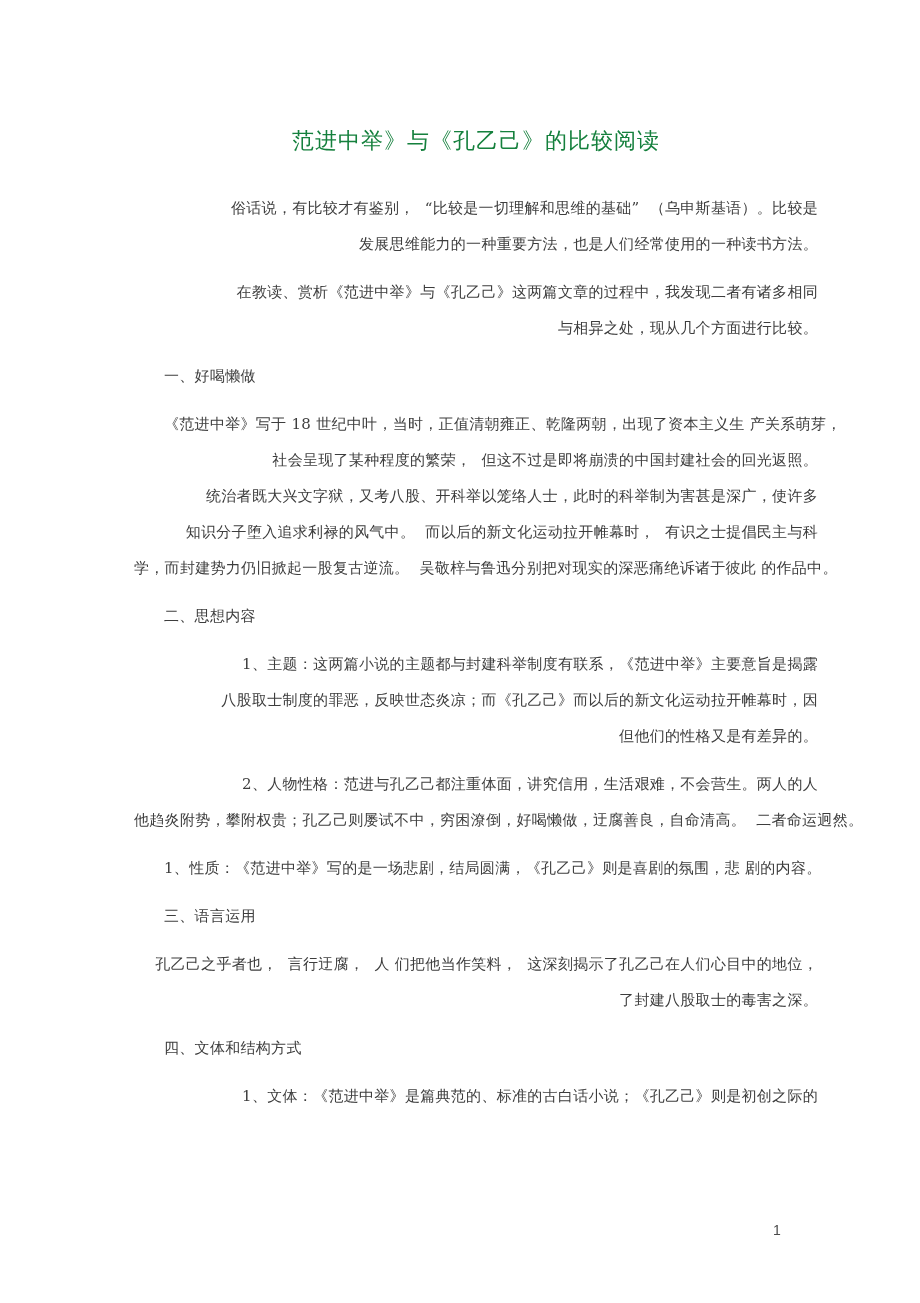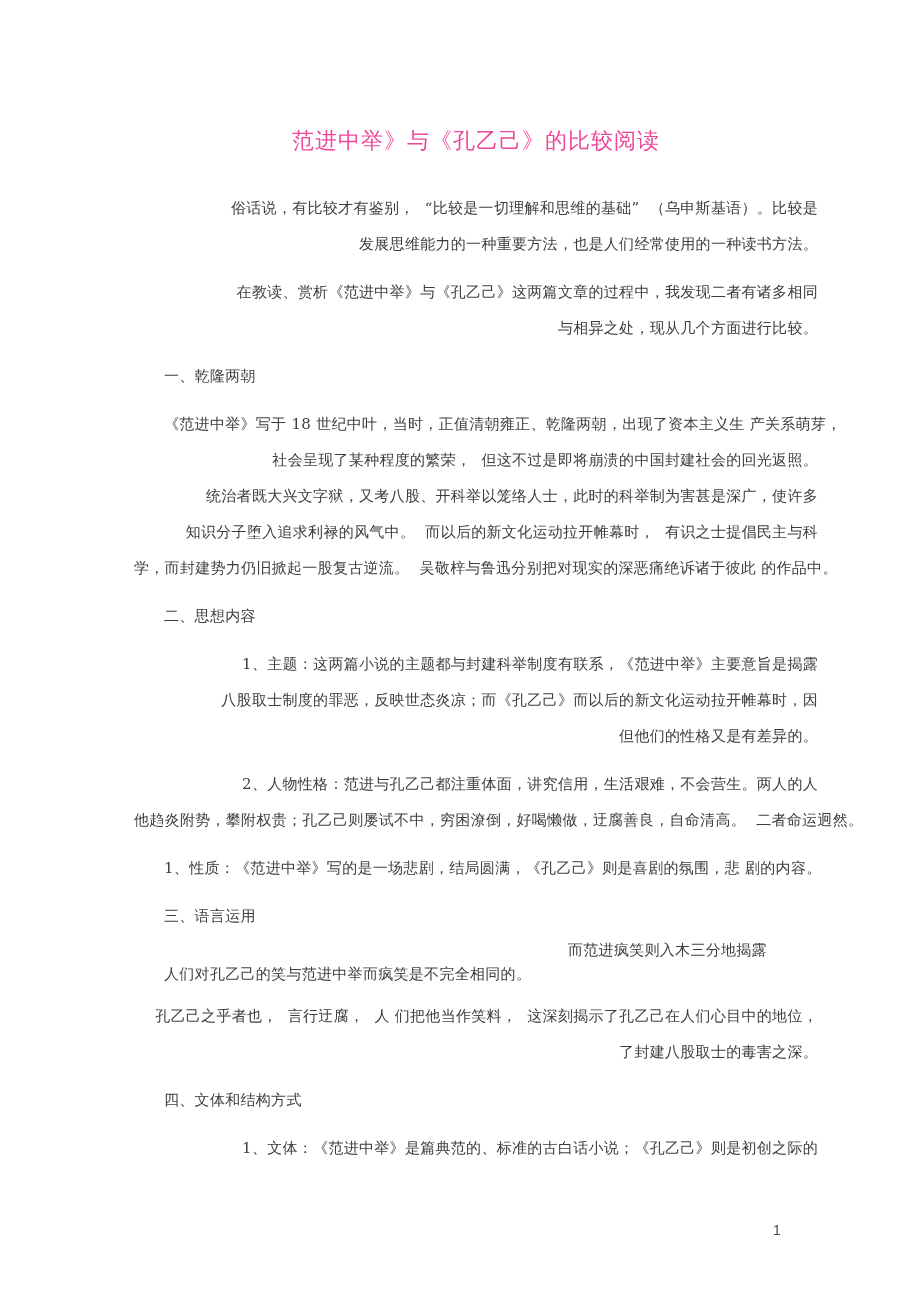--- a/index.html
+++ b/index.html
@@ -22,21 +22,21 @@
     top: 0;
     width: 684px;
   }
   .doc-title {
     margin: 126px 0 34px 0;
     font-size: 22px;
     font-weight: normal;
     line-height: 30px;
     text-align: center;
     letter-spacing: 1px;
-    color: #ec4899;
+    color: #15803d;
   }
   .para { margin-top: 12px; text-align: right; }
   .heading-block { margin-top: 12px; }
   .line {
     font-size: 15px;
     line-height: 36px;
     white-space: pre;
     letter-spacing: 0.3px;
   }
   .indent { padding-left: 30px; }
@@ -64,21 +64,21 @@
       <div class="line indent">俗话说，有比较才有鉴别，  “比较是一切理解和思维的基础”  （乌申斯基语）。比较是</div>
       <div class="line">发展思维能力的一种重要方法，也是人们经常使用的一种读书方法。</div>
     </div>
 
     <div class="para">
       <div class="line indent">在教读、赏析《范进中举》与《孔乙己》这两篇文章的过程中，我发现二者有诸多相同</div>
       <div class="line">与相异之处，现从几个方面进行比较。</div>
     </div>
 
     <div class="heading-block">
-      <div class="line indent">一、乾隆两朝</div>
+      <div class="line indent">一、好喝懒做</div>
     </div>
 
     <div class="para">
       <div class="line indent">《范进中举》写于 18 世纪中叶，当时，正值清朝雍正、乾隆两朝，出现了资本主义生 产关系萌芽，</div>
       <div class="line">社会呈现了某种程度的繁荣，  但这不过是即将崩溃的中国封建社会的回光返照。</div>
       <div class="line">统治者既大兴文字狱，又考八股、开科举以笼络人士，此时的科举制为害甚是深广，使许多</div>
       <div class="line">知识分子堕入追求利禄的风气中。  而以后的新文化运动拉开帷幕时，  有识之士提倡民主与科</div>
       <div class="line">学，而封建势力仍旧掀起一股复古逆流。  吴敬梓与鲁迅分别把对现实的深恶痛绝诉诸于彼此 的作品中。</div>
     </div>
 
@@ -98,24 +98,20 @@
     </div>
 
     <div class="para">
       <div class="line indent">1、性质：《范进中举》写的是一场悲剧，结局圆满，《孔乙己》则是喜剧的氛围，悲 剧的内容。</div>
     </div>
 
     <div class="heading-block">
       <div class="line indent">三、语言运用</div>
     </div>
 
-    <div class="special-block">
-      <div class="line tight offset-right">而范进疯笑则入木三分地揭露</div>
-      <div class="line tight indent">人们对孔乙己的笑与范进中举而疯笑是不完全相同的。</div>
-    </div>
 
     <div class="para">
       <div class="line">孔乙己之乎者也，  言行迂腐，  人 们把他当作笑料，  这深刻揭示了孔乙己在人们心目中的地位，</div>
       <div class="line">了封建八股取士的毒害之深。</div>
     </div>
 
     <div class="heading-block">
       <div class="line indent">四、文体和结构方式</div>
     </div>
 

